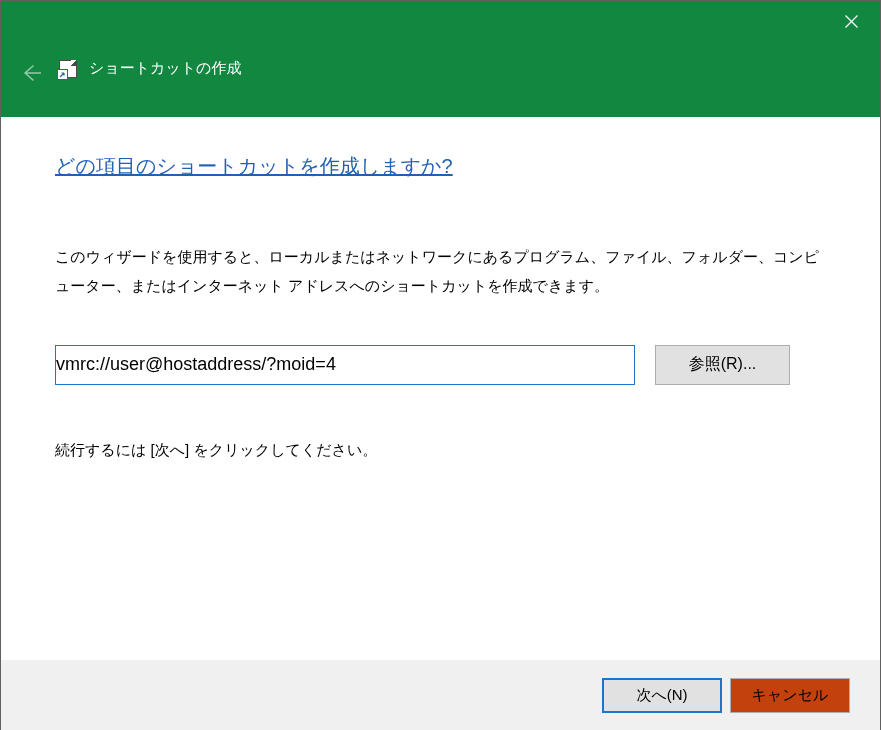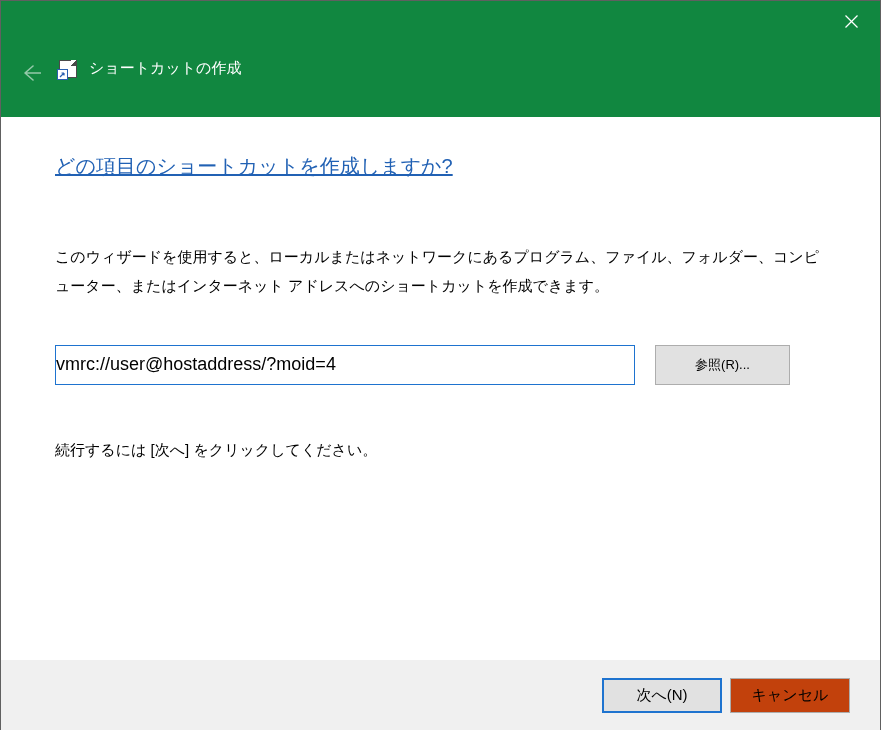--- a/index.html
+++ b/index.html
@@ -117,21 +117,21 @@
     font-size: 18px;
     font-family: "Segoe UI", sans-serif;
     color: #000;
     outline: none;
   }
   .browse-btn {
     flex: 0 0 135px;
     height: 40px;
     background: #e1e1e1;
     border: 1px solid #adadad;
-    font-size: 13px;
+    font-size: 16px;
     font-family: inherit;
     cursor: pointer;
     margin-left: 6px;
   }
   .continue-text {
     font-size: 15px;
     color: #000;
   }
   .footer {
     position: absolute;

